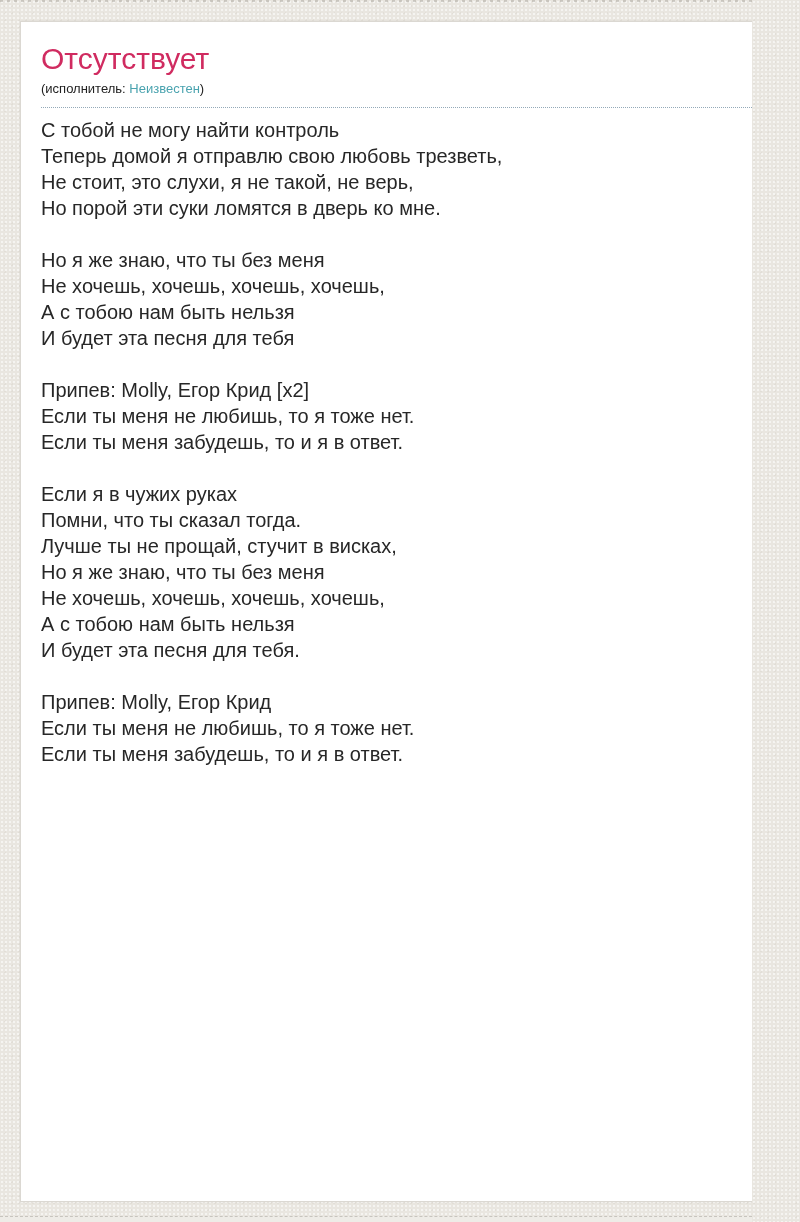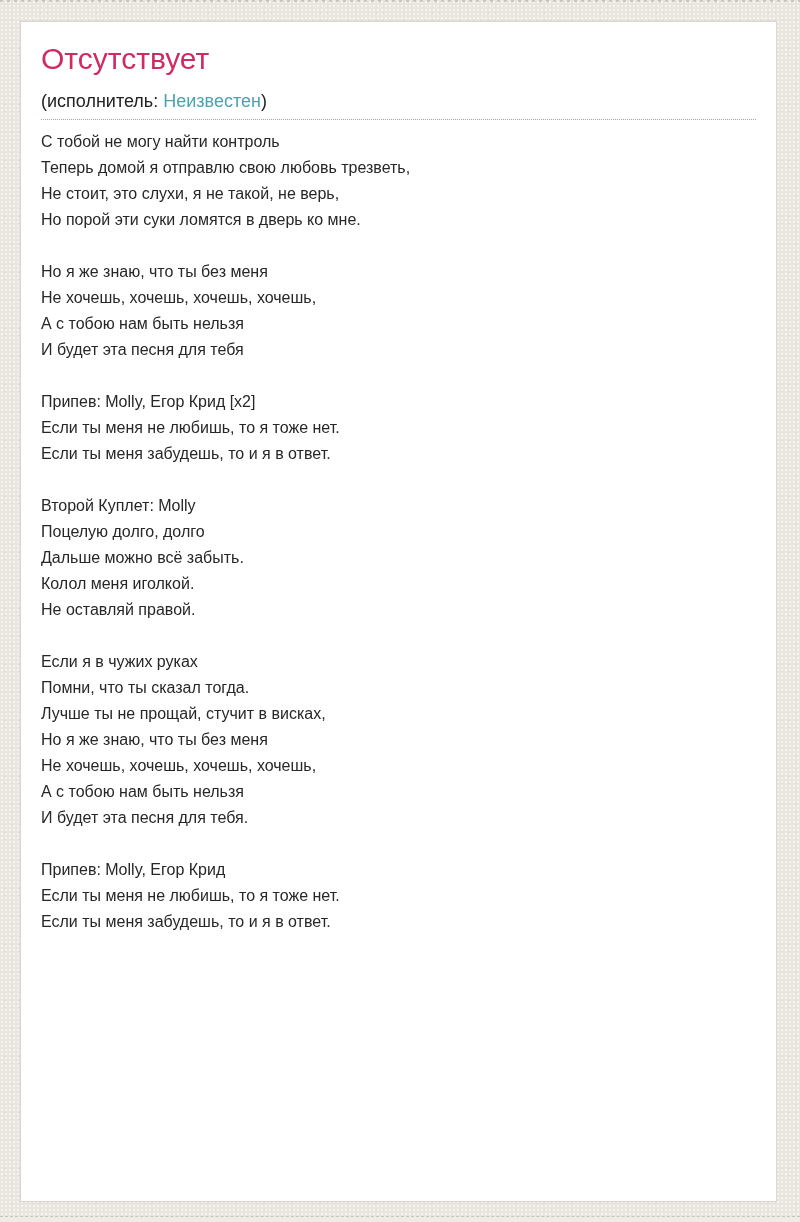--- a/index.html
+++ b/index.html
@@ -13,23 +13,24 @@
     font-family: "Liberation Sans", "DejaVu Sans", sans-serif;
     background-color: #e9e6e0;
     background-image:
       radial-gradient(rgba(255,255,255,0.55) 1px, transparent 1px),
       radial-gradient(rgba(120,110,95,0.07) 1px, transparent 1px);
     background-size: 4px 4px, 7px 7px;
     background-position: 0 0, 2px 3px;
   }
   .page {
     position: relative;
-    width: 800px;
+    width: 736px;
     height: 1222px;
     overflow: hidden;
+    padding-left: 16px;
   }
   .top-dashes {
     position: absolute;
     top: 0; left: 0; right: 0;
     height: 2px;
     background: repeating-linear-gradient(90deg,
       rgba(140,135,125,0.35) 0 3px, transparent 3px 7px);
   }
   .card {
     position: absolute;
@@ -44,35 +45,35 @@
   }
   h1.title {
     margin: 0;
     padding: 0;
     font-size: 30px;
     line-height: 32px;
     font-weight: 400;
     color: #d02b60;
   }
   .artist-line {
-    margin-top: 15px;
-    font-size: 18px;
+    margin-top: 3px;
+    font-size: 13px;
     line-height: 22px;
     color: #222222;
     padding-bottom: 7px;
     border-bottom: 1px dotted #93a9b8;
   }
   .artist-link {
     color: #4aa3af;
     text-decoration: none;
     cursor: pointer;
   }
   .lyrics {
     margin-top: 9px;
-    font-size: 16px;
+    font-size: 20px;
     line-height: 26px;
     color: #272727;
   }
   .stanza {
     margin: 0 0 26px 0;
     padding: 0;
   }
   .stanza:last-child {
     margin-bottom: 16px;
   }
@@ -93,20 +94,19 @@
 
   <div class="card">
     <h1 class="title">Отсутствует</h1>
 
     <div class="artist-line"><span>(исполнитель: </span><a class="artist-link">Неизвестен</a><span>)</span></div>
 
     <div class="lyrics">
         <p class="stanza">С тобой не могу найти контроль<br>Теперь домой я отправлю свою любовь трезветь,<br>Не стоит, это слухи, я не такой, не верь,<br>Но порой эти суки ломятся в дверь ко мне.</p>
         <p class="stanza">Но я же знаю, что ты без меня<br>Не хочешь, хочешь, хочешь, хочешь,<br>А с тобою нам быть нельзя<br>И будет эта песня для тебя</p>
         <p class="stanza">Припев: Molly, Егор Крид [x2]<br>Если ты меня не любишь, то я тоже нет.<br>Если ты меня забудешь, то и я в ответ.</p>
-        <p class="stanza">Второй Куплет: Molly<br>Поцелую долго, долго<br>Дальше можно всё забыть.<br>Колол меня иголкой.<br>Не оставляй правой.</p>
         <p class="stanza">Если я в чужих руках<br>Помни, что ты сказал тогда.<br>Лучше ты не прощай, стучит в висках,<br>Но я же знаю, что ты без меня<br>Не хочешь, хочешь, хочешь, хочешь,<br>А с тобою нам быть нельзя<br>И будет эта песня для тебя.</p>
         <p class="stanza">Припев: Molly, Егор Крид<br>Если ты меня не любишь, то я тоже нет.<br>Если ты меня забудешь, то и я в ответ.</p>
       </div>
   </div>
 
   <div class="footer-strip"></div>
 </div>
 
 </body></html>

